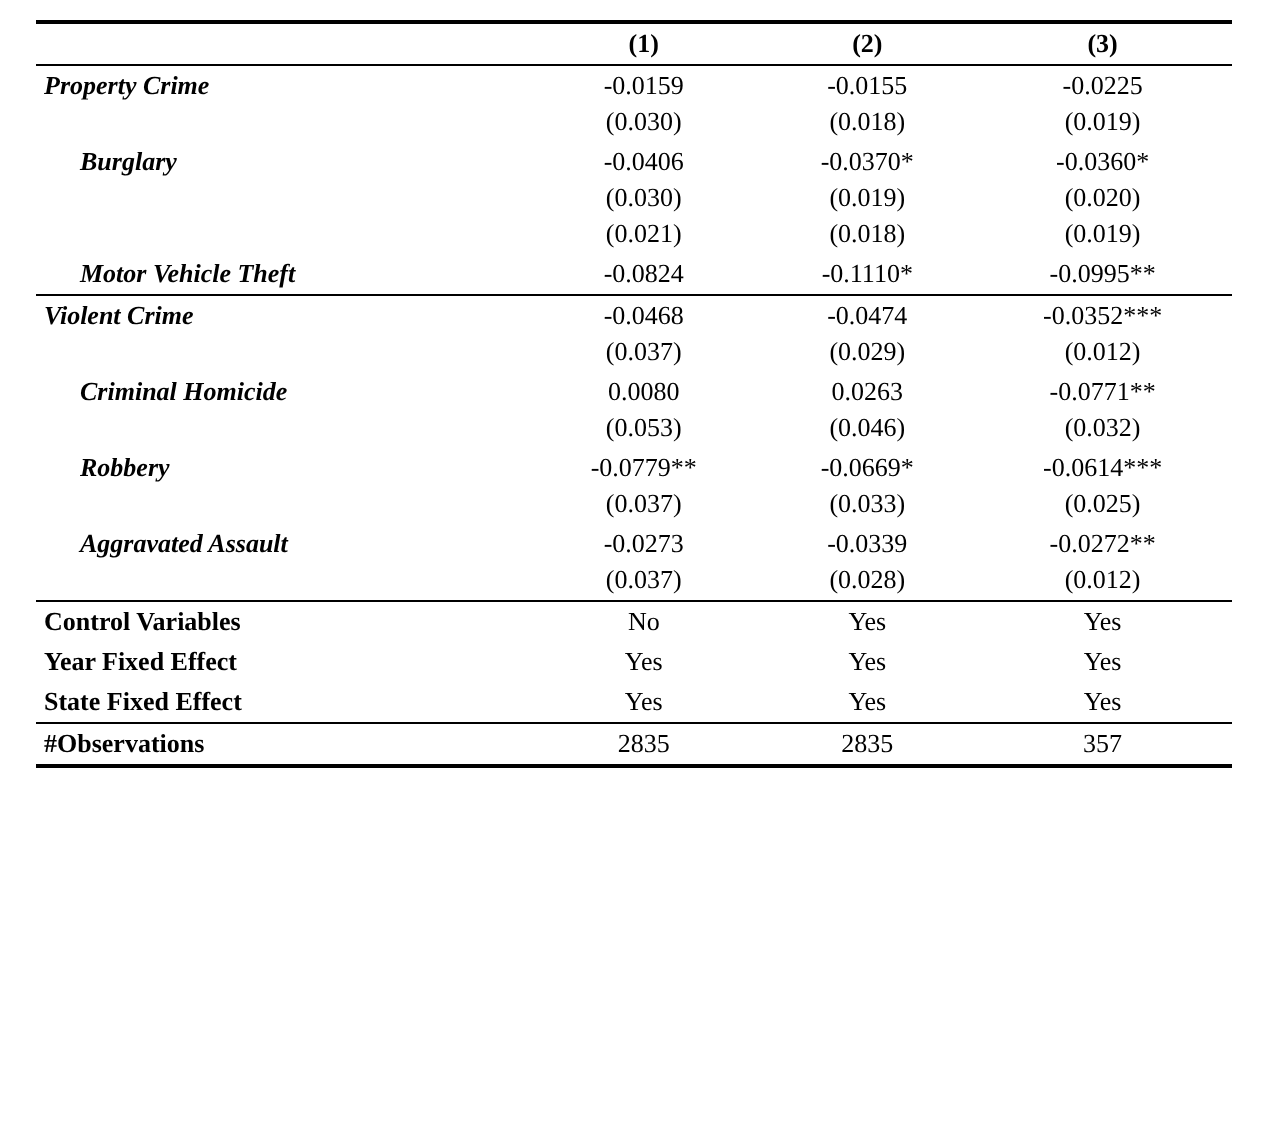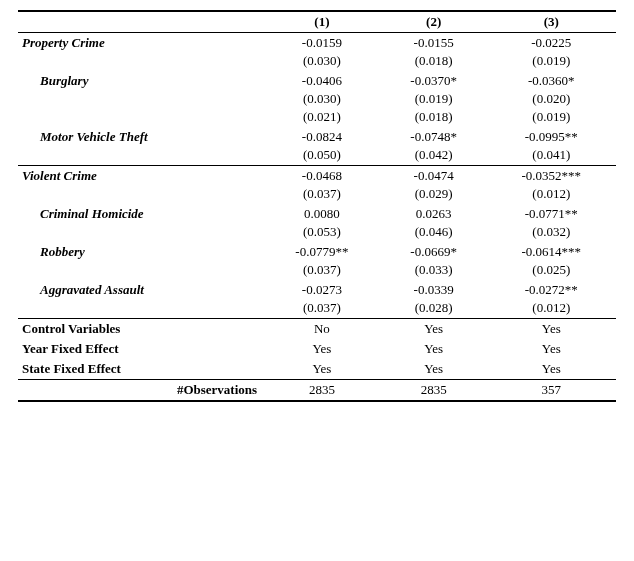--- a/index.html
+++ b/index.html
@@ -73,28 +73,22 @@
       </tr>
       <tr>
         <td class="indent"></td>
         <td style="padding-top: 0px;">(0.021)</td>
         <td style="padding-top: 0px;">(0.018)</td>
         <td style="padding-top: 0px;">(0.019)</td>
       </tr>
       <tr>
         <td class="indent"><em>Motor Vehicle Theft</em></td>
         <td>-0.0824</td>
-        <td>-0.0748*</td>
+        <td>-0.1110*</td>
         <td>-0.0995**</td>
-      </tr>
-      <tr>
-        <td class="indent"></td>
-        <td style="padding-top: 0px;">(0.050)</td>
-        <td style="padding-top: 0px;">(0.042)</td>
-        <td style="padding-top: 0px;">(0.041)</td>
       </tr>
       <tr class="border-top">
         <td><strong><em>Violent Crime</em></strong></td>
         <td>-0.0468</td>
         <td>-0.0474</td>
         <td>-0.0352***</td>
       </tr>
       <tr>
         <td></td>
         <td style="padding-top: 0px;">(0.037)</td>
@@ -151,19 +145,19 @@
         <td>Yes</td>
         <td>Yes</td>
       </tr>
       <tr>
         <td>State Fixed Effect</td>
         <td>Yes</td>
         <td>Yes</td>
         <td>Yes</td>
       </tr>
       <tr style="border-top: 1.5px solid rgb(0, 0, 0); border-bottom: 2px solid rgb(0, 0, 0);">
-        <td style="border-top: 1.5px solid rgb(0, 0, 0); border-bottom: 2px solid rgb(0, 0, 0); text-align: right;">#Observations</td>
+        <td style="border-top: 1.5px solid rgb(0, 0, 0); border-bottom: 2px solid rgb(0, 0, 0);">#Observations</td>
         <td style="border-top: 1.5px solid rgb(0, 0, 0); border-bottom: 2px solid rgb(0, 0, 0);">2835</td>
         <td style="border-top: 1.5px solid rgb(0, 0, 0); border-bottom: 2px solid rgb(0, 0, 0);">2835</td>
         <td style="border-top: 1.5px solid rgb(0, 0, 0); border-bottom: 2px solid rgb(0, 0, 0); margin-top: 13px;">357</td>
       </tr>
     </tfoot>
 </table>
 
 </body></html>

